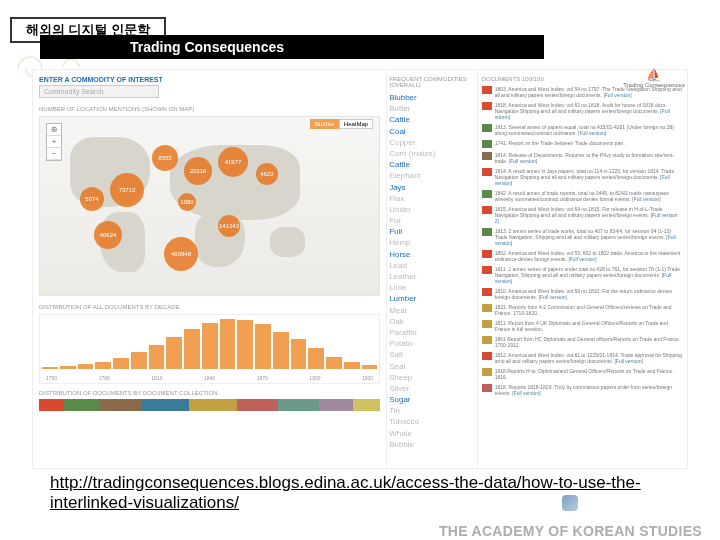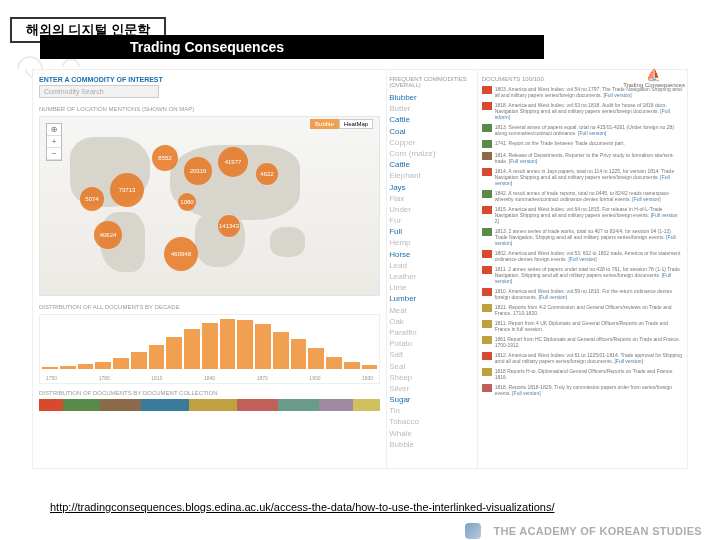--- a/index.html
+++ b/index.html
@@ -40,24 +40,24 @@
   .commodity .on { color: #1b6fb0; font-weight: normal; }
   .commodity div { cursor: default; }
   .right-col { width: 32%; padding: 6px 4px; position: relative; }
   .doc-label { font-size: 6px; color: #999; text-transform: uppercase; margin-bottom: 4px; }
   .logo-corner { position: absolute; top: -2px; right: 2px; font-size: 6px; color: #666; text-align: center; }
   .logo-corner .ship { font-size: 12px; }
   .doc-item { display: flex; gap: 3px; margin-bottom: 4px; }
   .doc-sw { width: 10px; height: 8px; flex-shrink: 0; }
   .doc-txt { font-size: 5px; color: #777; line-height: 1.2; }
   .doc-link { color: #4a80b0; }
-  .footer-link { position: absolute; bottom: 36px; left: 50px; font-size: 11px; text-decoration: underline; color: #000; }
+  .footer-link { position: absolute; bottom: 36px; left: 50px; font-size: 17px; text-decoration: underline; color: #000; }
   .footer-bar { position: absolute; bottom: 0; left: 0; right: 0; height: 4px; background: #e87722; }
   .footer-bar2 { position: absolute; bottom: 4px; left: 0; right: 0; height: 2px; background: #b55a1a; }
-  .aks-logo { position: absolute; bottom: 10px; right: 18px; font-size: 11px; color: #adadad; font-weight: bold; letter-spacing: 0.3px; display: flex; align-items: center; gap: 12px; }
+  .aks-logo { position: absolute; bottom: 10px; right: 18px; font-size: 14px; color: #adadad; font-weight: bold; letter-spacing: 0.3px; display: flex; align-items: center; gap: 12px; flex-direction: column; }
   .aks-mark { width: 16px; height: 16px; border-radius: 4px; background: linear-gradient(135deg,#7aa0c4,#b8cde0); display: inline-block; }
 </style>
 </head>
 <body>
 
 <div class="slide">
   <div class="swirl-dec">
     <svg viewBox="0 0 80 50">
         <path d="M10,40 a12,12 0 1,1 24,0 a8,8 0 1,1 -16,0 M40,20 a10,10 0 1,1 20,0 a6,6 0 1,1 -12,0 M55,38 a8,8 0 1,1 16,0" fill="none" stroke="#c9b088" stroke-width="2"></path>
       </svg>

